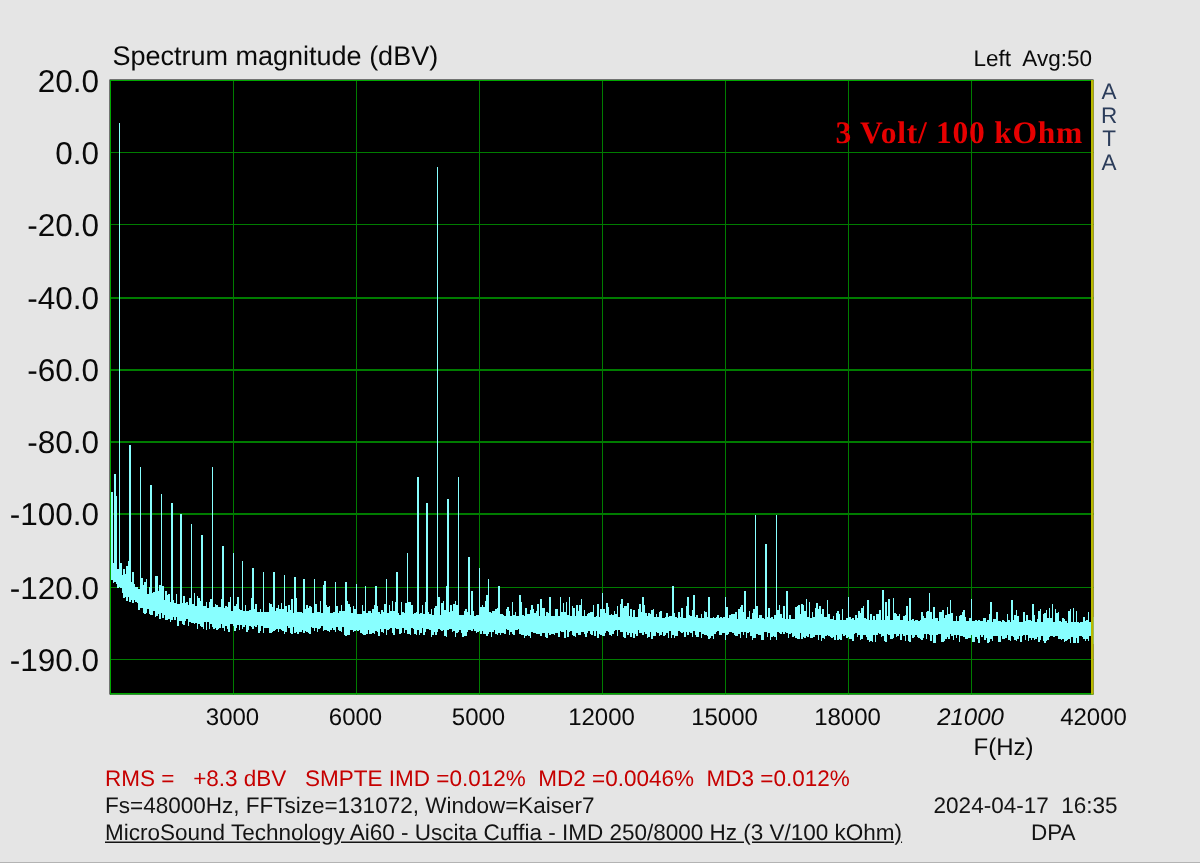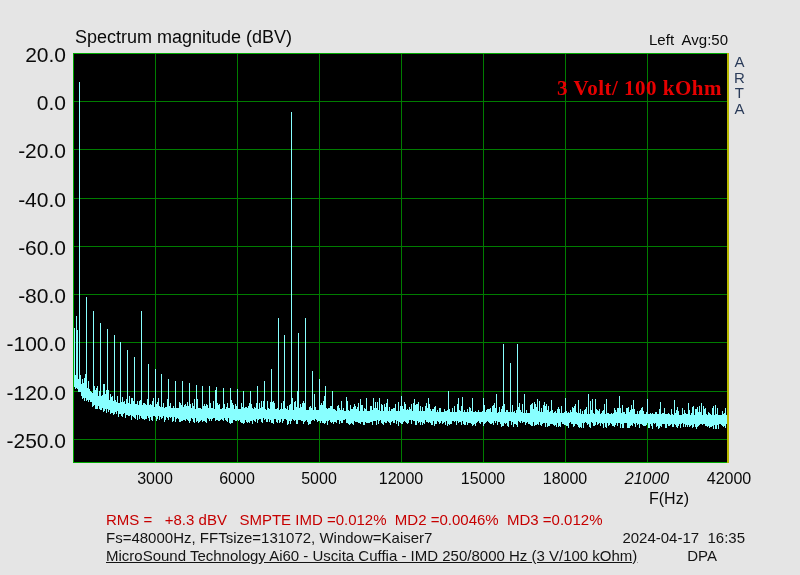--- a/index.html
+++ b/index.html
@@ -25,21 +25,21 @@
     white-space:pre;text-align:center;
   }
   .ytick{
     left:0;width:66px;text-align:right;font-size:21px;height:19px;
     color:#0a0a0a;
   }
   .xtick{
     width:90px;text-align:center;font-size:16px;top:470px;color:#0a0a0a;
   }
   #xaxis-unit{left:649px;top:490px;width:80px;font-size:16px;color:#0a0a0a;}
-  .footer-line{left:70px;font-size:15px;white-space:pre;margin-left:36px;}
+  .footer-line{left:70px;font-size:15px;white-space:pre;}
   #footer-results{top:511px;}
   #footer-settings{top:529px;}
   #footer-device{top:547px;text-decoration:underline;}
   #footer-datetime{right:55px;top:529px;font-size:15px;white-space:pre;}
   #footer-mic{right:83px;top:547px;font-size:15px;}
 </style>
 </head>
 <body>
 
 <div id="stage" style="background: #e5e5e5;">
@@ -93,21 +93,21 @@
   <div id="footer-mic" class="abs">DPA</div>
 
 <div class="abs ytick" style="top: 43px;">20.0</div>
     <div class="abs ytick" style="top: 91.2353px;">0.0</div>
     <div class="abs ytick" style="top: 139.471px;">-20.0</div>
     <div class="abs ytick" style="top: 187.706px;">-40.0</div>
     <div class="abs ytick" style="top: 235.941px;">-60.0</div>
     <div class="abs ytick" style="top: 284.176px;">-80.0</div>
     <div class="abs ytick" style="top: 332.412px;">-100.0</div>
     <div class="abs ytick" style="top: 380.647px;">-120.0</div>
-    <div class="abs ytick" style="top: 428.882px;">-250.0</div>
+    <div class="abs ytick" style="top: 428.882px;">-190.0</div>
     <div class="abs xtick" style="left: 110px;">3000</div>
     <div class="abs xtick" style="left: 192px;">6000</div>
     <div class="abs xtick" style="left: 274px;">5000</div>
     <div class="abs xtick" style="left: 356px;">12000</div>
     <div class="abs xtick" style="left: 438px;">15000</div>
     <div class="abs xtick" style="left: 520px;">18000</div>
     <div class="abs xtick" style="left: 602px; font-style: italic;">21000</div>
     <div class="abs xtick" style="left: 684px;">42000</div>
   </div>
 

